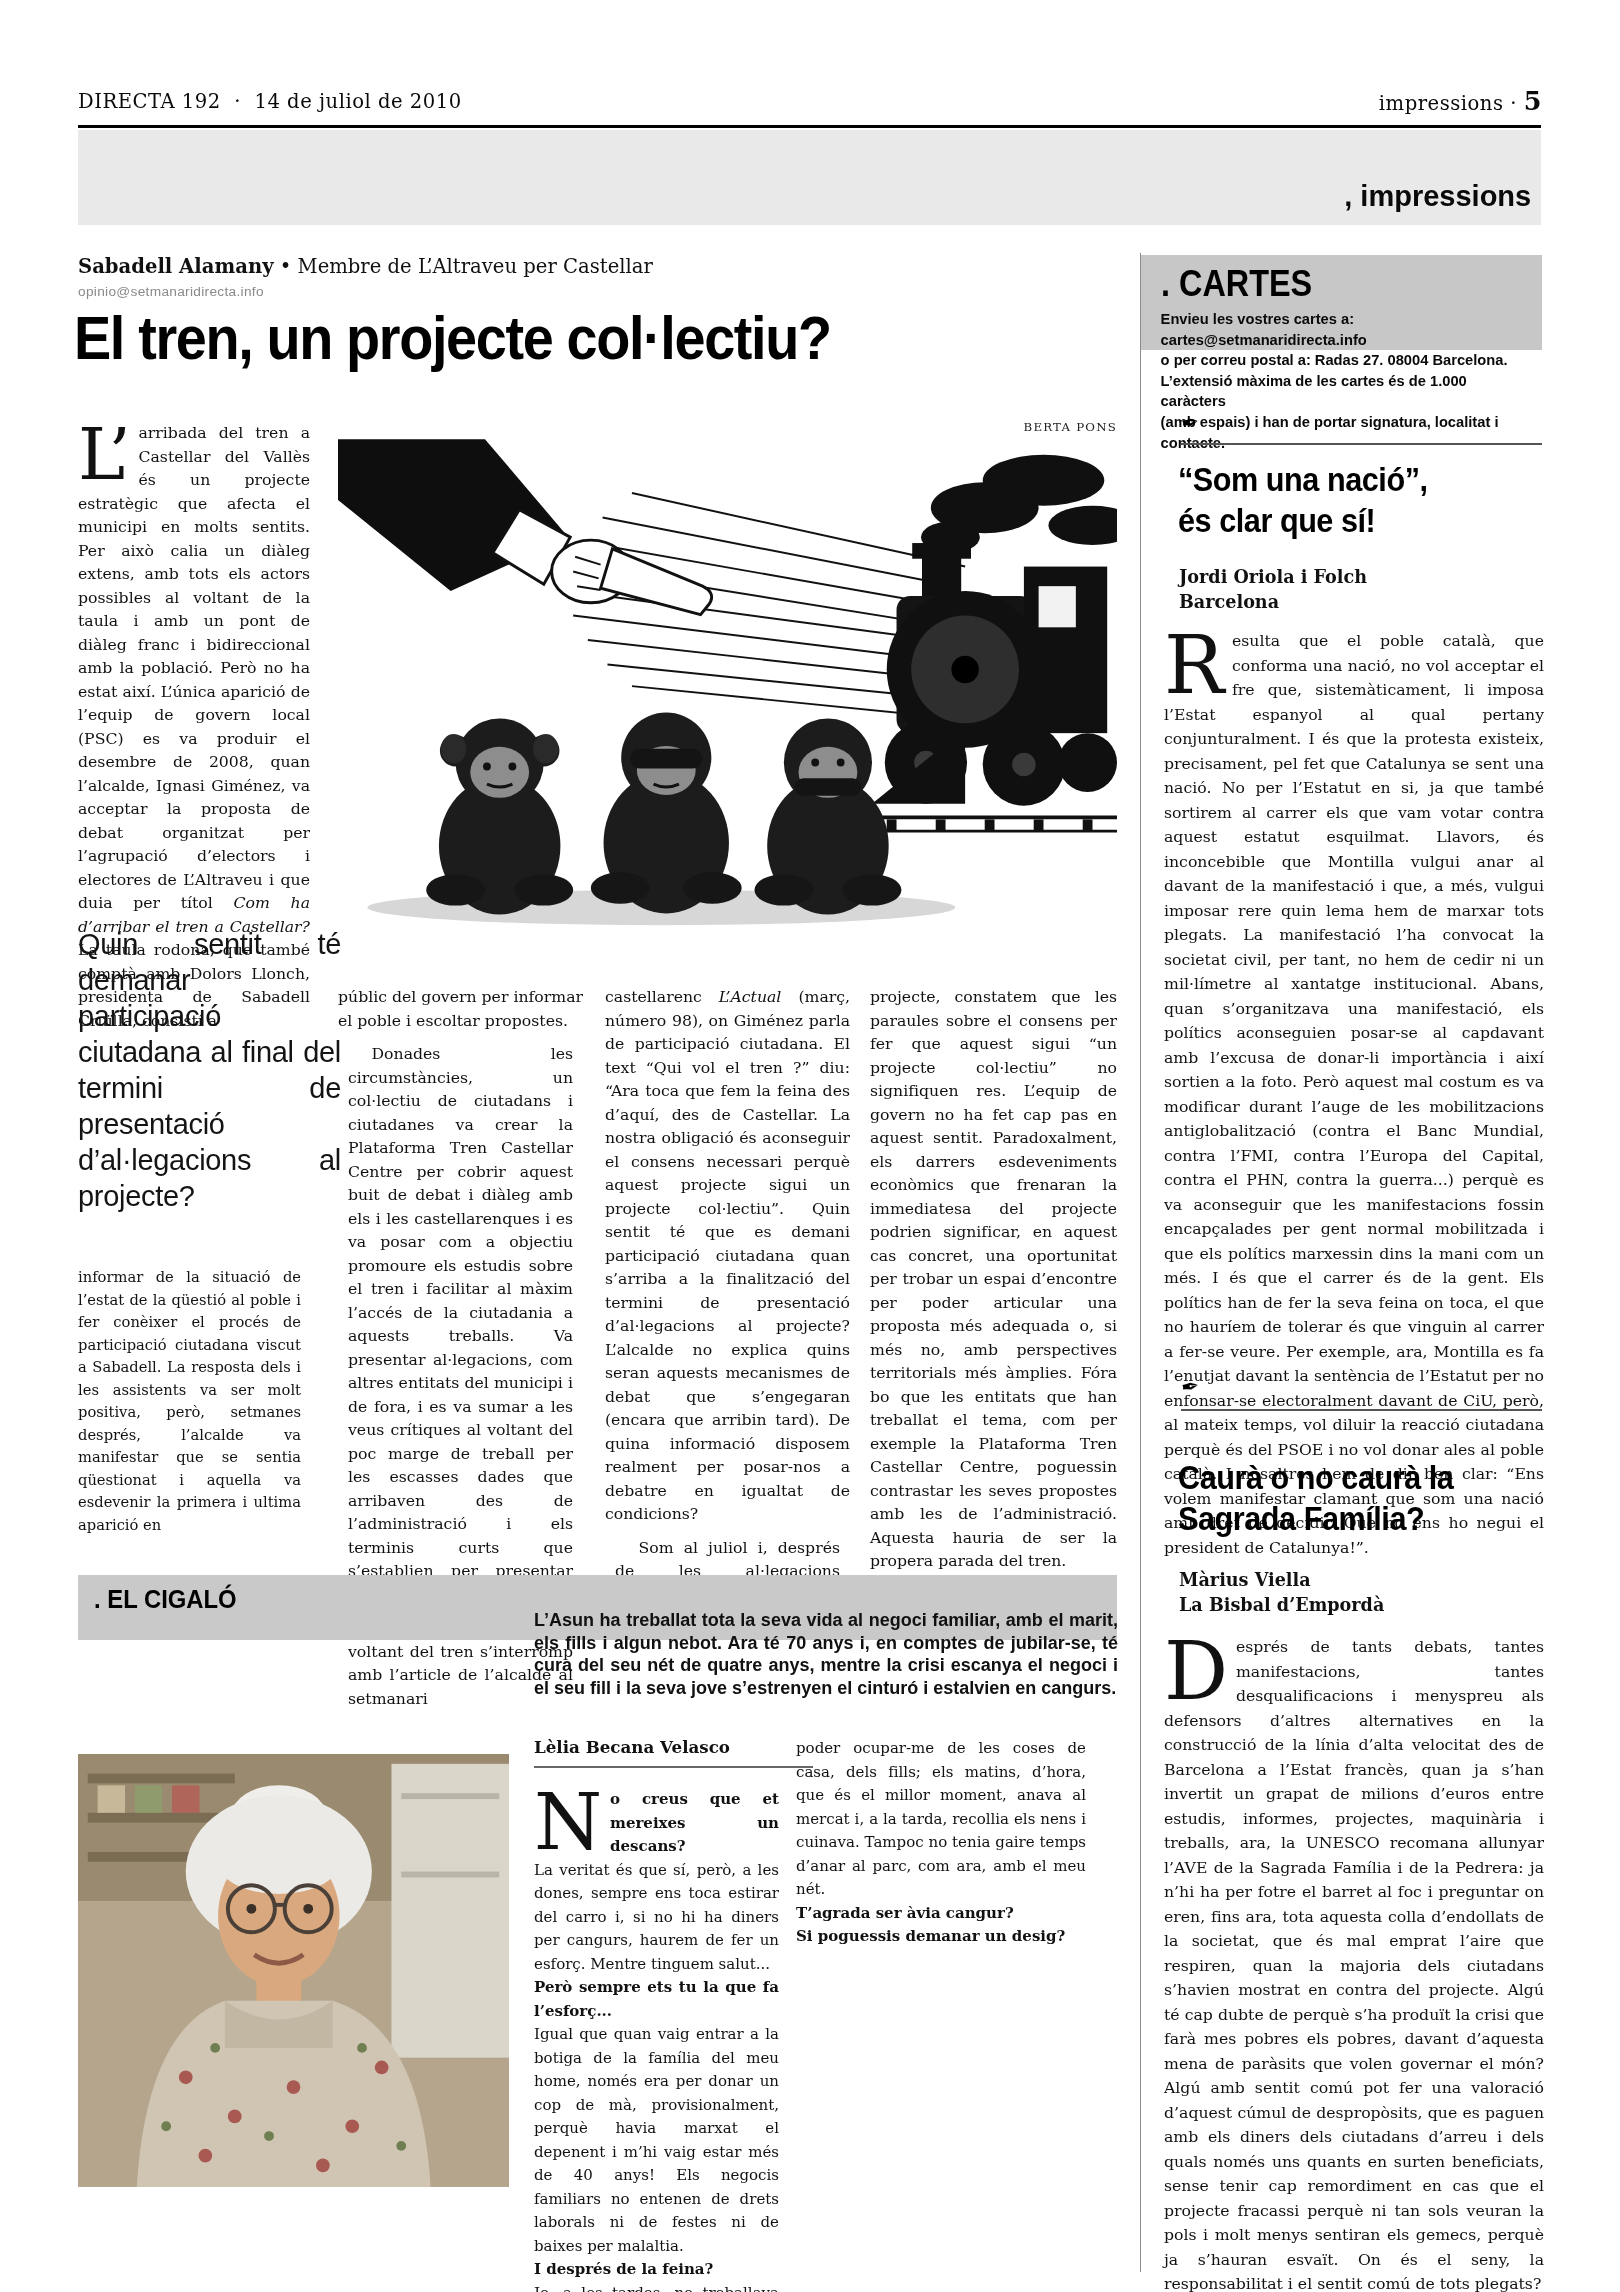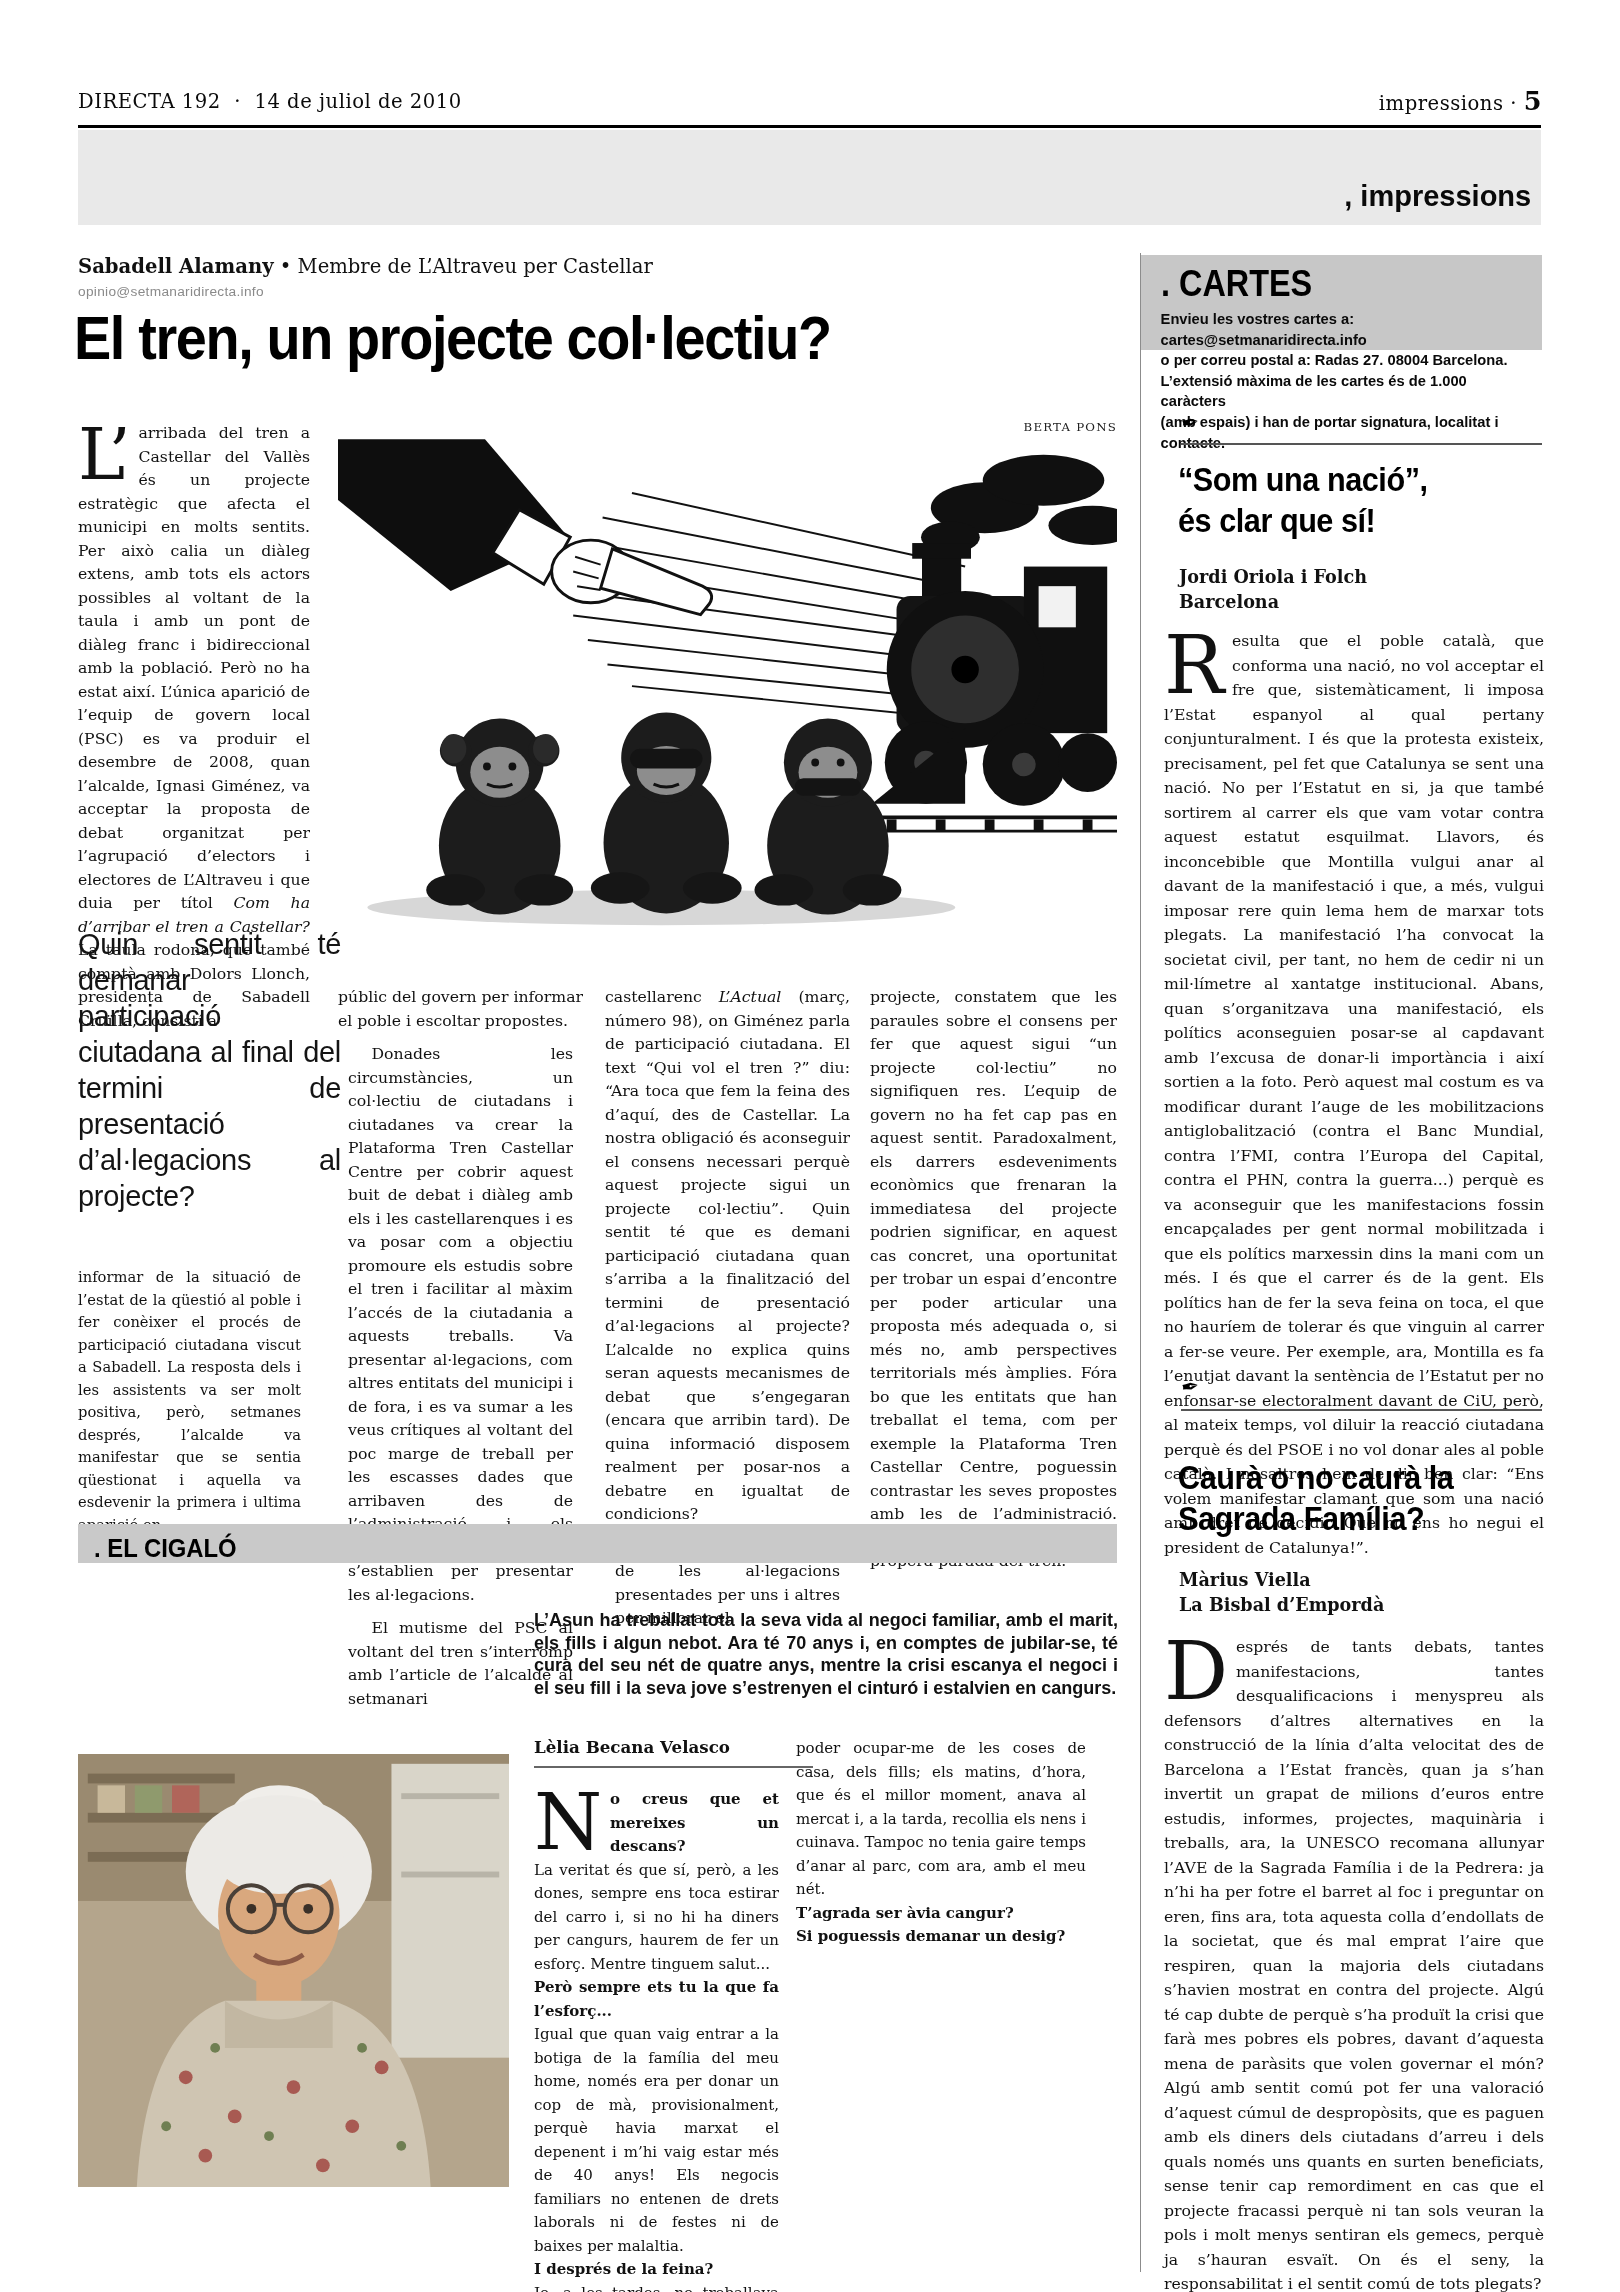--- a/index.html
+++ b/index.html
@@ -241,21 +241,21 @@
     <span class="ltitle cond">Sagrada Família?</span>
   </div>
   <div class="abs lauthor serif" style="left:1179px;top:1568px;">
     <div>Màrius Viella</div>
     <div>La Bisbal d’Empordà</div>
   </div>
   <div class="abs lett-body just serif" style="left:1164px;top:1635px;width:380px;">
     <span class="dc">D</span><span>esprés de tants debats, tantes manifestacions, tantes desqualificacions i menyspreu als defensors d’altres alternatives en la construcció de la línia d’alta velocitat des de Barcelona a l’Estat francès, quan ja s’han invertit un grapat de milions d’euros entre estudis, informes, projectes, maquinària i treballs, ara, la UNESCO recomana allunyar l’AVE de la Sagrada Família i de la Pedrera: ja n’hi ha per fotre el barret al foc i preguntar on eren, fins ara, tota aquesta colla d’endollats de la societat, que és mal emprat l’aire que respiren, quan la majoria dels ciutadans s’havien mostrat en contra del projecte. Algú té cap dubte de perquè s’ha produït la crisi que farà mes pobres els pobres, davant d’aquesta mena de paràsits que volen governar el món? Algú amb sentit comú pot fer una valoració d’aquest cúmul de despropòsits, que es paguen amb els diners dels ciutadans d’arreu i dels quals només uns quants en surten beneficiats, sense tenir cap remordiment en cas que el projecte fracassi perquè ni tan sols veuran la pols i molt menys sentiran els gemecs, perquè ja s’hauran esvaït. On és el seny, la responsabilitat i el sentit comú de tots plegats?</span>
   </div>
 
-  <div class="abs cig-band" style="left:78px;top:1524px;width:1039px;height:39px;">
+  <div class="abs cig-band" style="left:78px;top:1575px;width:1039px;height:65px;">
     <div style="position:absolute;left:15.7px;top:8.8px;">
       <span class="cig-title cond">. EL CIGALÓ</span>
     </div>
   </div>
 
 
   <div class="abs intro just" style="left:534px;top:1609px;width:584px;">L’Asun ha treballat tota la seva vida al negoci familiar, amb el marit, els fills i algun nebot. Ara té 70 anys i, en comptes de jubilar-se, té cura del seu nét de quatre anys, mentre la crisi escanya el negoci i el seu fill i la seva jove s’estrenyen el cinturó i estalvien en cangurs.</div>
 
   <div class="abs" style="left:78px;top:1754px;width:431px;height:433px;">
     <svg width="431" height="433" viewBox="0 0 440 442">

